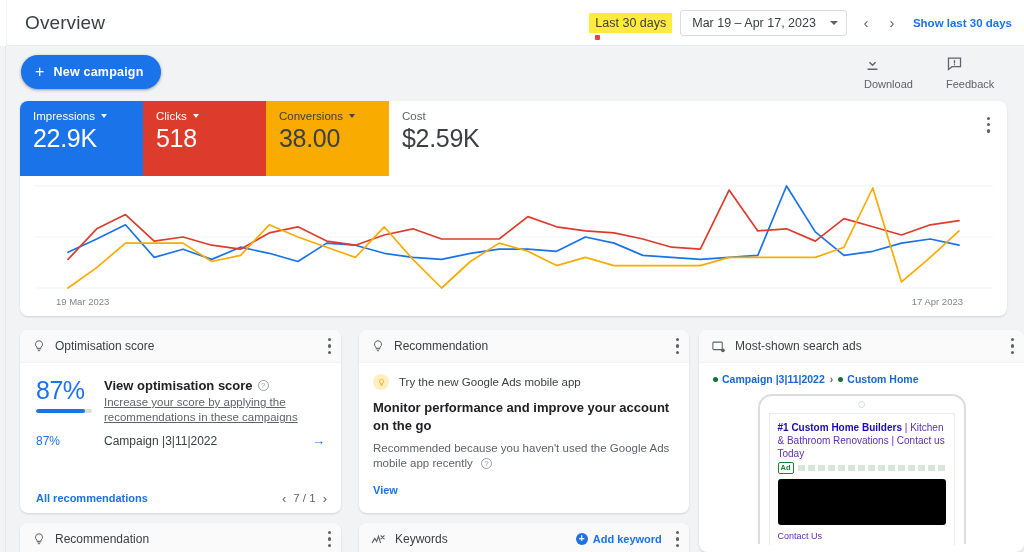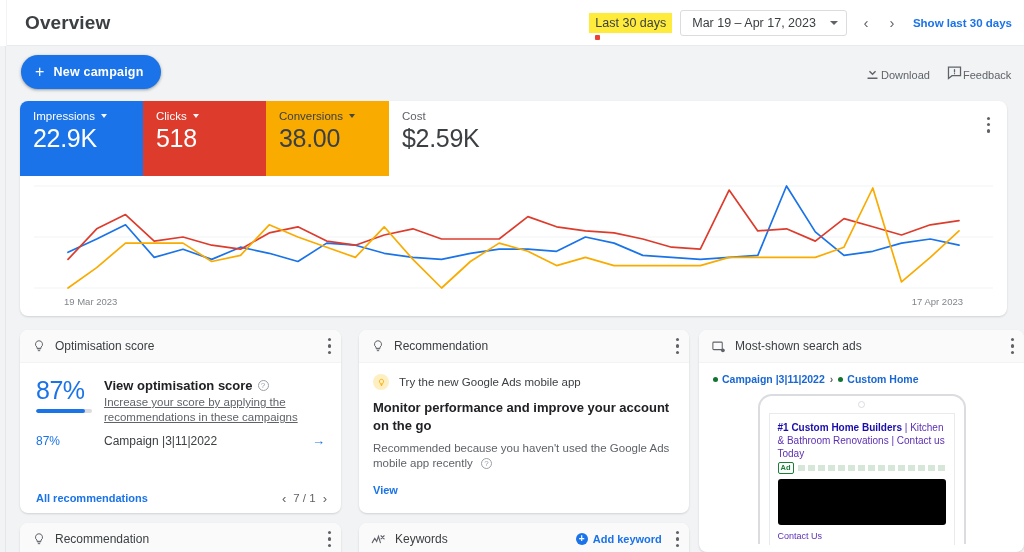--- a/index.html
+++ b/index.html
@@ -16,21 +16,21 @@
   .rail { position:absolute; left:0; top:0; width:6px; height:552px; background:#f1f3f4; border-right:1px solid #e4e6e8;}
   .rail-top { position:absolute; left:0; top:0; width:6px; height:46px; background:#ffffff; }
 
   
   .header {
     position:absolute; left:7px; top:0; width:1017px; height:46px;
     background:#fff; display:flex; align-items:center;
     border-bottom:1px solid #e8eaed;
   }
   .page-title {
-    font-size:19px; color:#3c4043; font-weight:700; margin-left:18px; letter-spacing:.1px;
+    font-size:19px; color:#3c4043; font-weight:400; margin-left:18px; letter-spacing:.1px;
   }
   .header-right {
     margin-left:auto; display:flex; align-items:center; gap:0; padding-right:12px;
   }
   .daterange-label {
     font-size:12.5px; color:#3c4043; background:#ffeb3b;
     padding:3px 6px; margin-right:8px; white-space:nowrap;
   }
   .daterange-box {
     display:flex; align-items:center; justify-content:space-between;
@@ -59,21 +59,21 @@
     display:flex; align-items:center;
   }
   .new-campaign {
     margin-left:14px; height:34px; border-radius:17px; background:#1a73e8;
     color:#fff; font-size:12.5px; font-weight:700; display:flex; align-items:center;
     padding:0 18px 0 14px; box-shadow:0 1px 2px rgba(60,64,67,.3),0 1px 3px 1px rgba(60,64,67,.15);
     border:none; cursor:pointer; letter-spacing:.2px;
   }
   .new-campaign .plus { font-size:16px; font-weight:400; margin-right:9px; line-height:1; }
   .toolbar-right { margin-left:auto; display:flex; align-items:flex-start; gap:26px; padding-right:22px; }
-  .tool-item { display:flex; align-items:flex-end; cursor:pointer; width:56px; }
+  .tool-item { display:flex; flex-direction:column; align-items:flex-start; cursor:pointer; width:56px; }
   .tool-item .ti-icon { color:#5f6368; height:18px; display:flex; align-items:center; }
   .tool-item .ti-label { font-size:11px; color:#5f6368; margin-top:5px; }
 
   
   .bigcard {
     position:absolute; left:20px; top:101px; width:987px; height:215px;
     background:#fff; border-radius:8px; box-shadow:0 1px 2px rgba(60,64,67,.18);
     overflow:hidden;
   }
   .metrics { display:flex; height:75px; position:relative; }
@@ -89,21 +89,21 @@
   .m-cost .m-head { color:#5f6368; }
   .metrics .kebab {
     margin-left:auto; align-self:flex-start; padding:16px 17px 0 0; color:#5f6368;
   }
   .kebab-dots { display:flex; flex-direction:column; gap:3px; align-items:center; cursor:pointer; }
   .kebab-dots i { width:3.2px; height:3.2px; border-radius:50%; background:#5f6368; display:block; }
 
   .chartwrap { position:relative; height:140px; }
   .chartwrap svg { display:block; }
   .x-lab { position:absolute; font-size:9.5px; color:#80868b; bottom:9px; }
-  .x-lab.left { left:44px; }
+  .x-lab.left { left:36px; }
   .x-lab.right { right:44px; }
 
   
   .card {
     position:absolute; background:#fff; border-radius:8px;
     box-shadow:0 1px 2px rgba(60,64,67,.18); overflow:hidden;
   }
   .card-head {
     height:33px; display:flex; align-items:center; padding:0 10px 0 12px;
     background:#fafafa; border-bottom:1px solid #f1f3f4;

